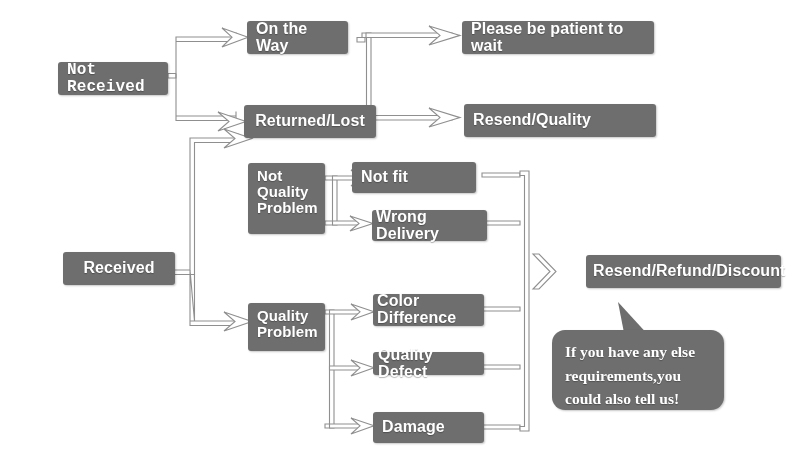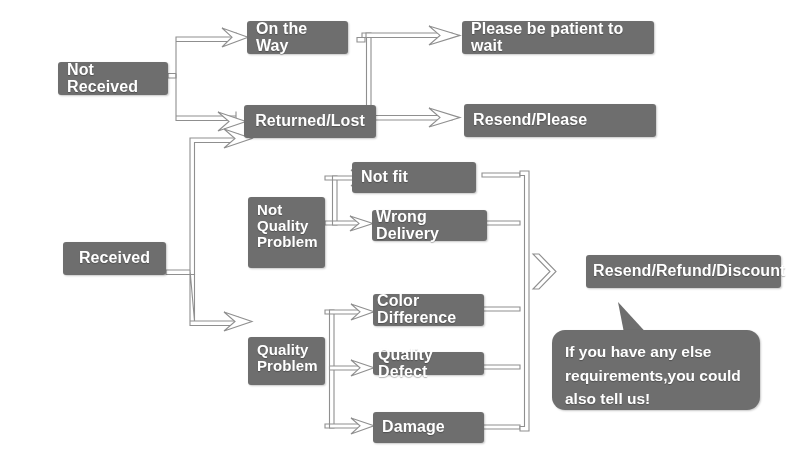--- a/index.html
+++ b/index.html
@@ -9,21 +9,21 @@
   svg.connectors{position:absolute;left:0;top:0;width:800px;height:454px;}
 
   .node{position:absolute;box-sizing:border-box;background:#6e6e6e;
         border-radius:3px;color:#ffffff;display:flex;align-items:center;
         justify-content:flex-start;padding:0 9px;
         font-size:16px;font-weight:700;letter-spacing:.1px;
         text-shadow:0 1px 1px rgba(0,0,0,.28);
         box-shadow:1px 1px 2px rgba(0,0,0,.22);
         line-height:1.06;white-space:pre-line;}
   .node.center{justify-content:center;}
-  .node.stack{display:block;padding:5px 8px 21px 9px;margin-top:34px;}
+  .node.stack{display:block;padding:5px 8px 21px 9px;}
 
   .bubble{position:absolute;box-sizing:border-box;background:#6e6e6e;
           border-radius:13px;color:#fff;font-size:15.5px;font-weight:700;
           line-height:1.52;padding:10px 13px;
           text-shadow:0 1px 1px rgba(0,0,0,.28);
           box-shadow:1px 1px 2px rgba(0,0,0,.22);}
 </style>
 </head>
 <body>
 
@@ -72,31 +72,31 @@
       <path d="M483,307 L520,307 L520,311 L483,311 Z"></path>
       <path d="M483,365 L520,365 L520,369 L483,369 Z"></path>
       <path d="M483,425 L520,425 L520,429 L483,429 Z"></path>
       <path d="M520,171 L529,171 L529,431 L520,431 L520,426.5 L524.5,426.5 L524.5,175.5 L520,175.5 Z"></path>
 
       <path d="M533,254 L550,271.5 L533,289 L539,289 L556,271.5 L539,254 Z"></path>
 
     </g>
   </svg>
 
-  <div class="node center" style="left:58px;top:62px;width:110px;height:33px;">Not Received</div>
+  <div class="node center" style="left:58px;top:62px;width:110px;height:33px;font-family:Liberation Mono, monospace;">Not Received</div>
 
   <div class="node center" style="left:247px;top:21px;width:101px;height:33px;">On the Way</div>
 
   <div class="node center" style="left:244px;top:105px;width:132px;height:33px;">Returned/Lost</div>
 
   <div class="node" style="left:462px;top:21px;width:192px;height:33px;">Please be patient to wait</div>
 
-  <div class="node" style="left:464px;top:104px;width:192px;height:33px;">Resend/Please</div>
+  <div class="node" style="left:464px;top:104px;width:192px;height:33px;">Resend/Quality</div>
 
-  <div class="node center" style="left:63px;top:242px;width:103px;height:33px;">Received</div>
+  <div class="node center" style="left:63px;top:252px;width:112px;height:33px;">Received</div>
 
   <div class="node stack" style="left:248px;top:163px;width:77px;height:71px;font-size:15px;">Not
 Quality
 Problem</div>
 
   <div class="node stack" style="left:248px;top:303px;width:77px;height:48px;font-size:15px;">Quality
 Problem</div>
 
   <div class="node" style="left:352px;top:162px;width:124px;height:31px;">Not fit</div>
 
@@ -107,15 +107,15 @@
   <div class="node" style="left:373px;top:352px;width:111px;height:23px;padding:0 5px;">Quality Defect</div>
 
   <div class="node" style="left:373px;top:412px;width:111px;height:31px;text-align:center;">Damage</div>
 
   <div class="node" style="left:550px;top:255px;width:195px;height:33px;padding:0 7px;margin-left:36px;">Resend/Refund/Discount</div>
 
   <svg style="position:absolute;left:595px;top:298px;width:80px;height:40px;" viewBox="0 0 80 40">
     <path d="M23,4 L56,40 L30,40 Z" fill="#6e6e6e"></path>
   </svg>
 
-  <div class="bubble" style="left:552px;top:330px;width:208px;height:80px;">If you have any else requirements,you could also tell us!</div>
+  <div class="bubble" style="left:552px;top:330px;width:172px;height:80px;font-family:Liberation Serif, serif;">If you have any else requirements,you could also tell us!</div>
 
 </div>
 
 </body></html>

